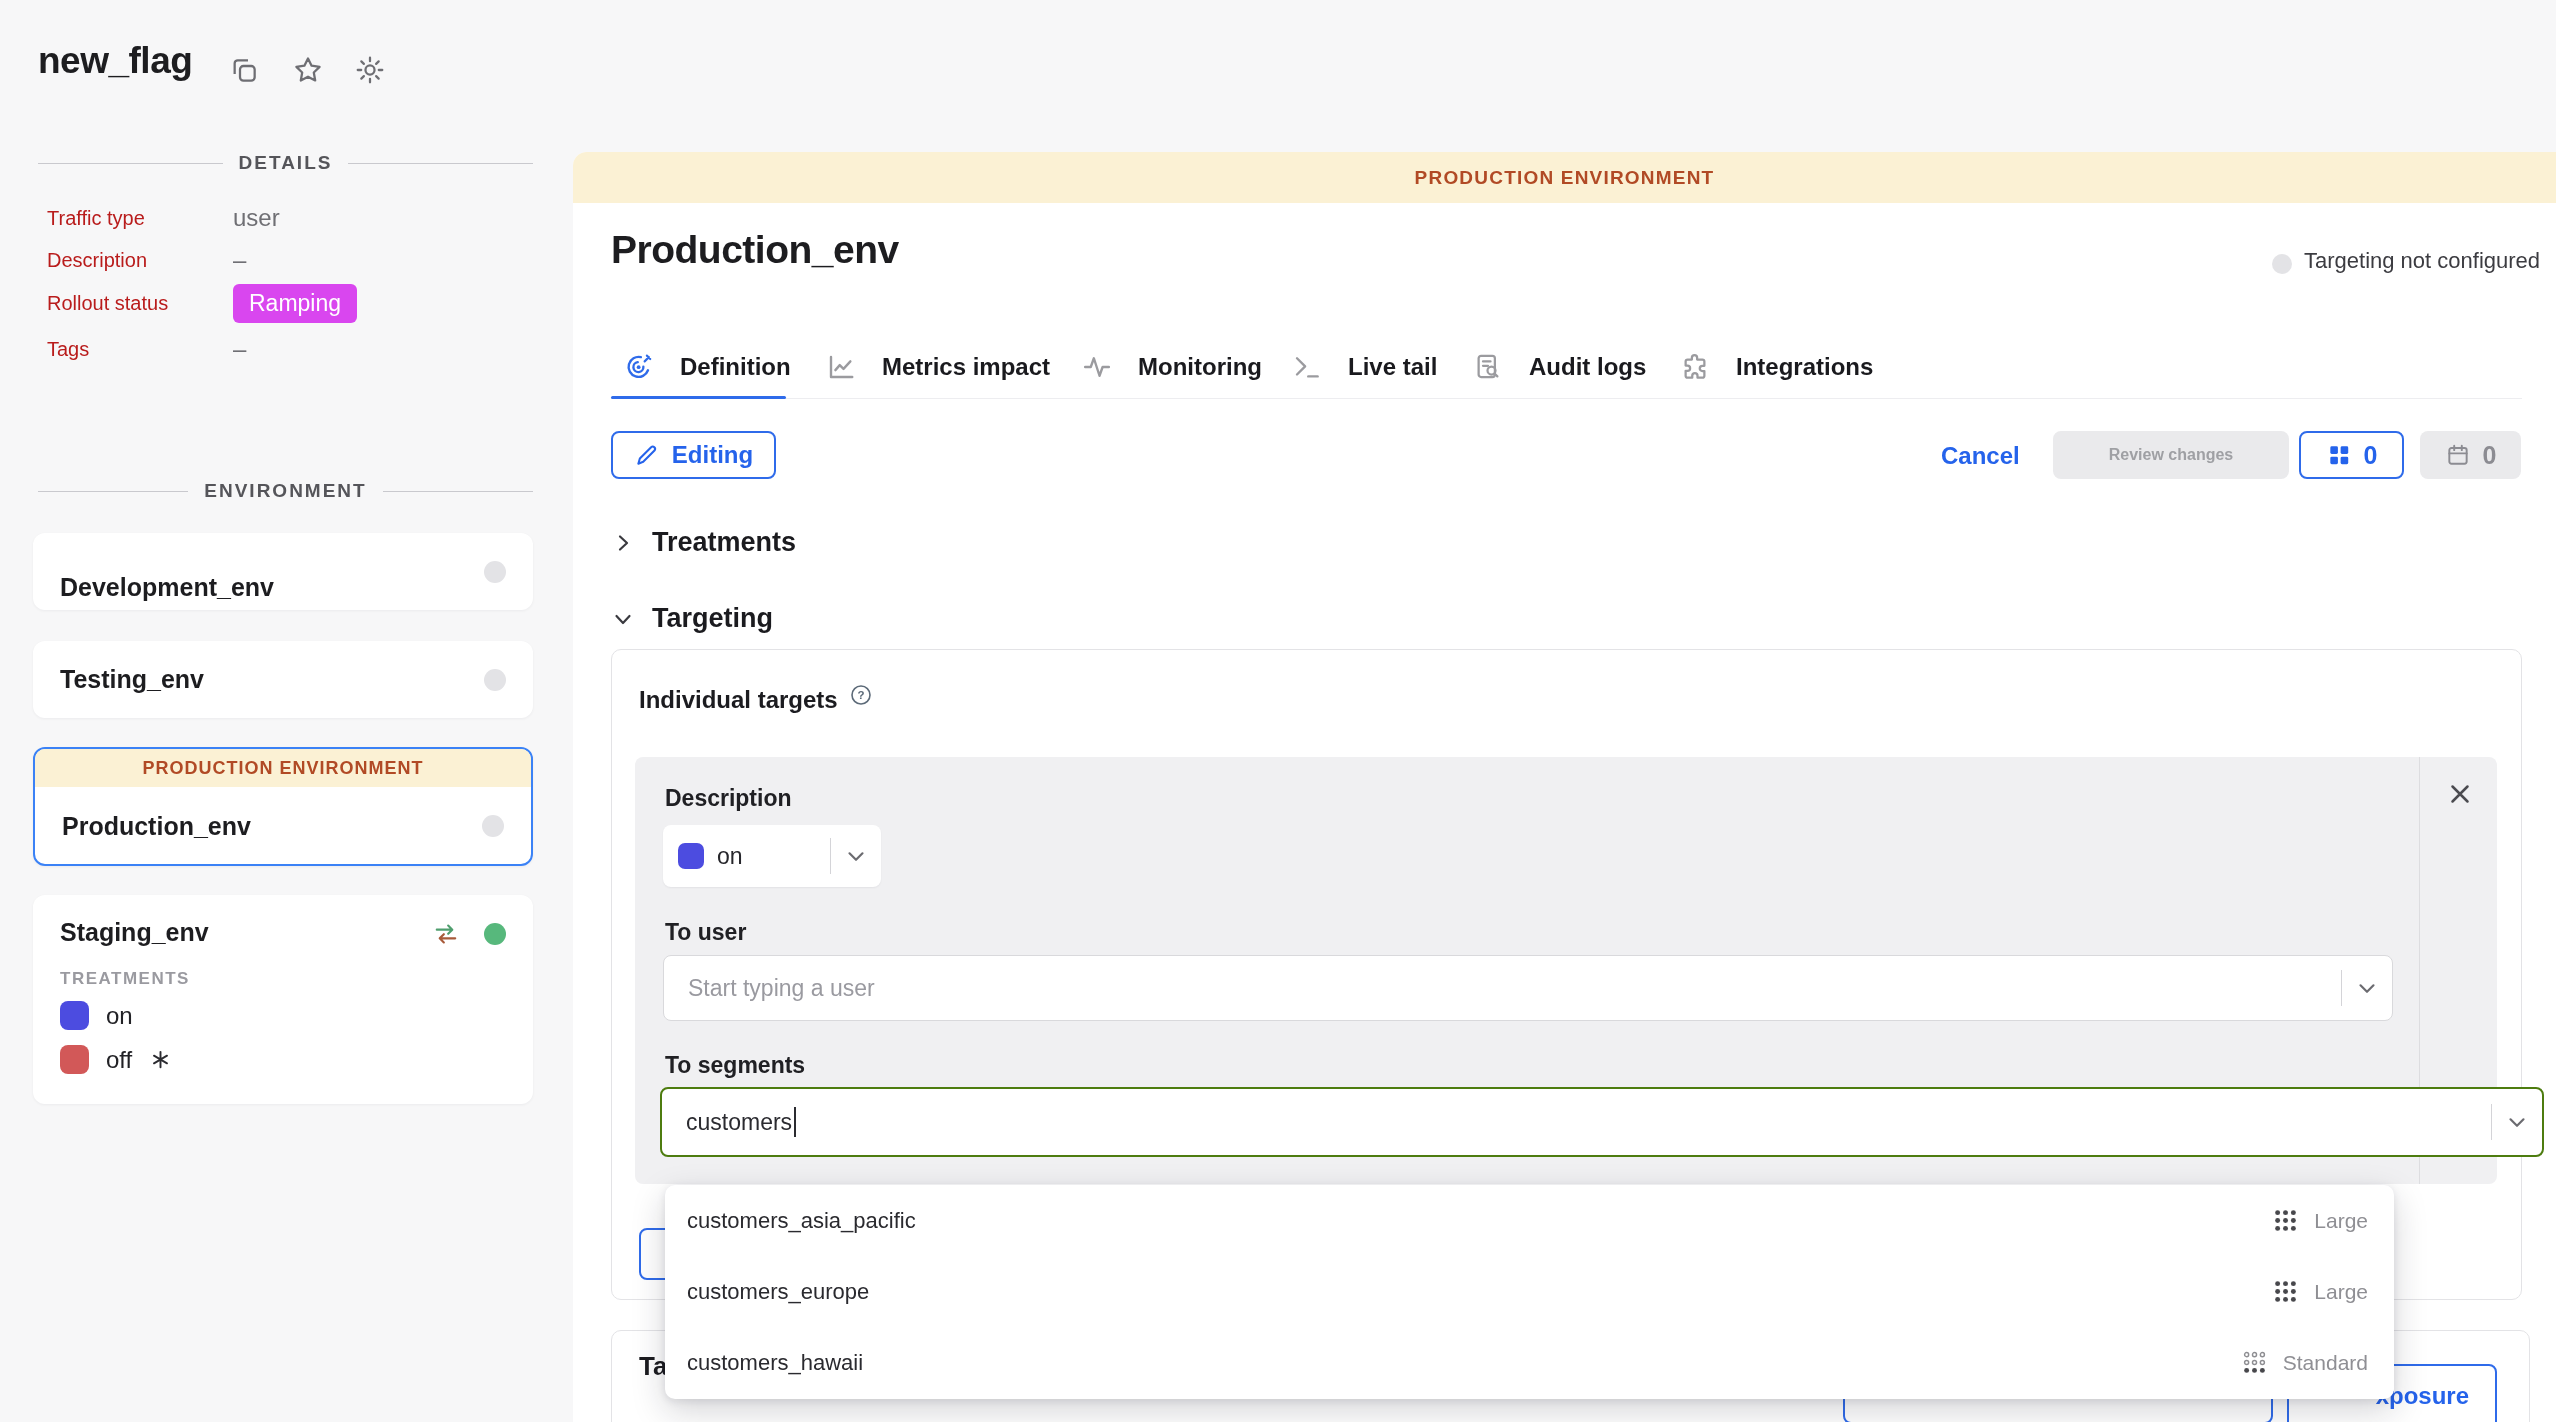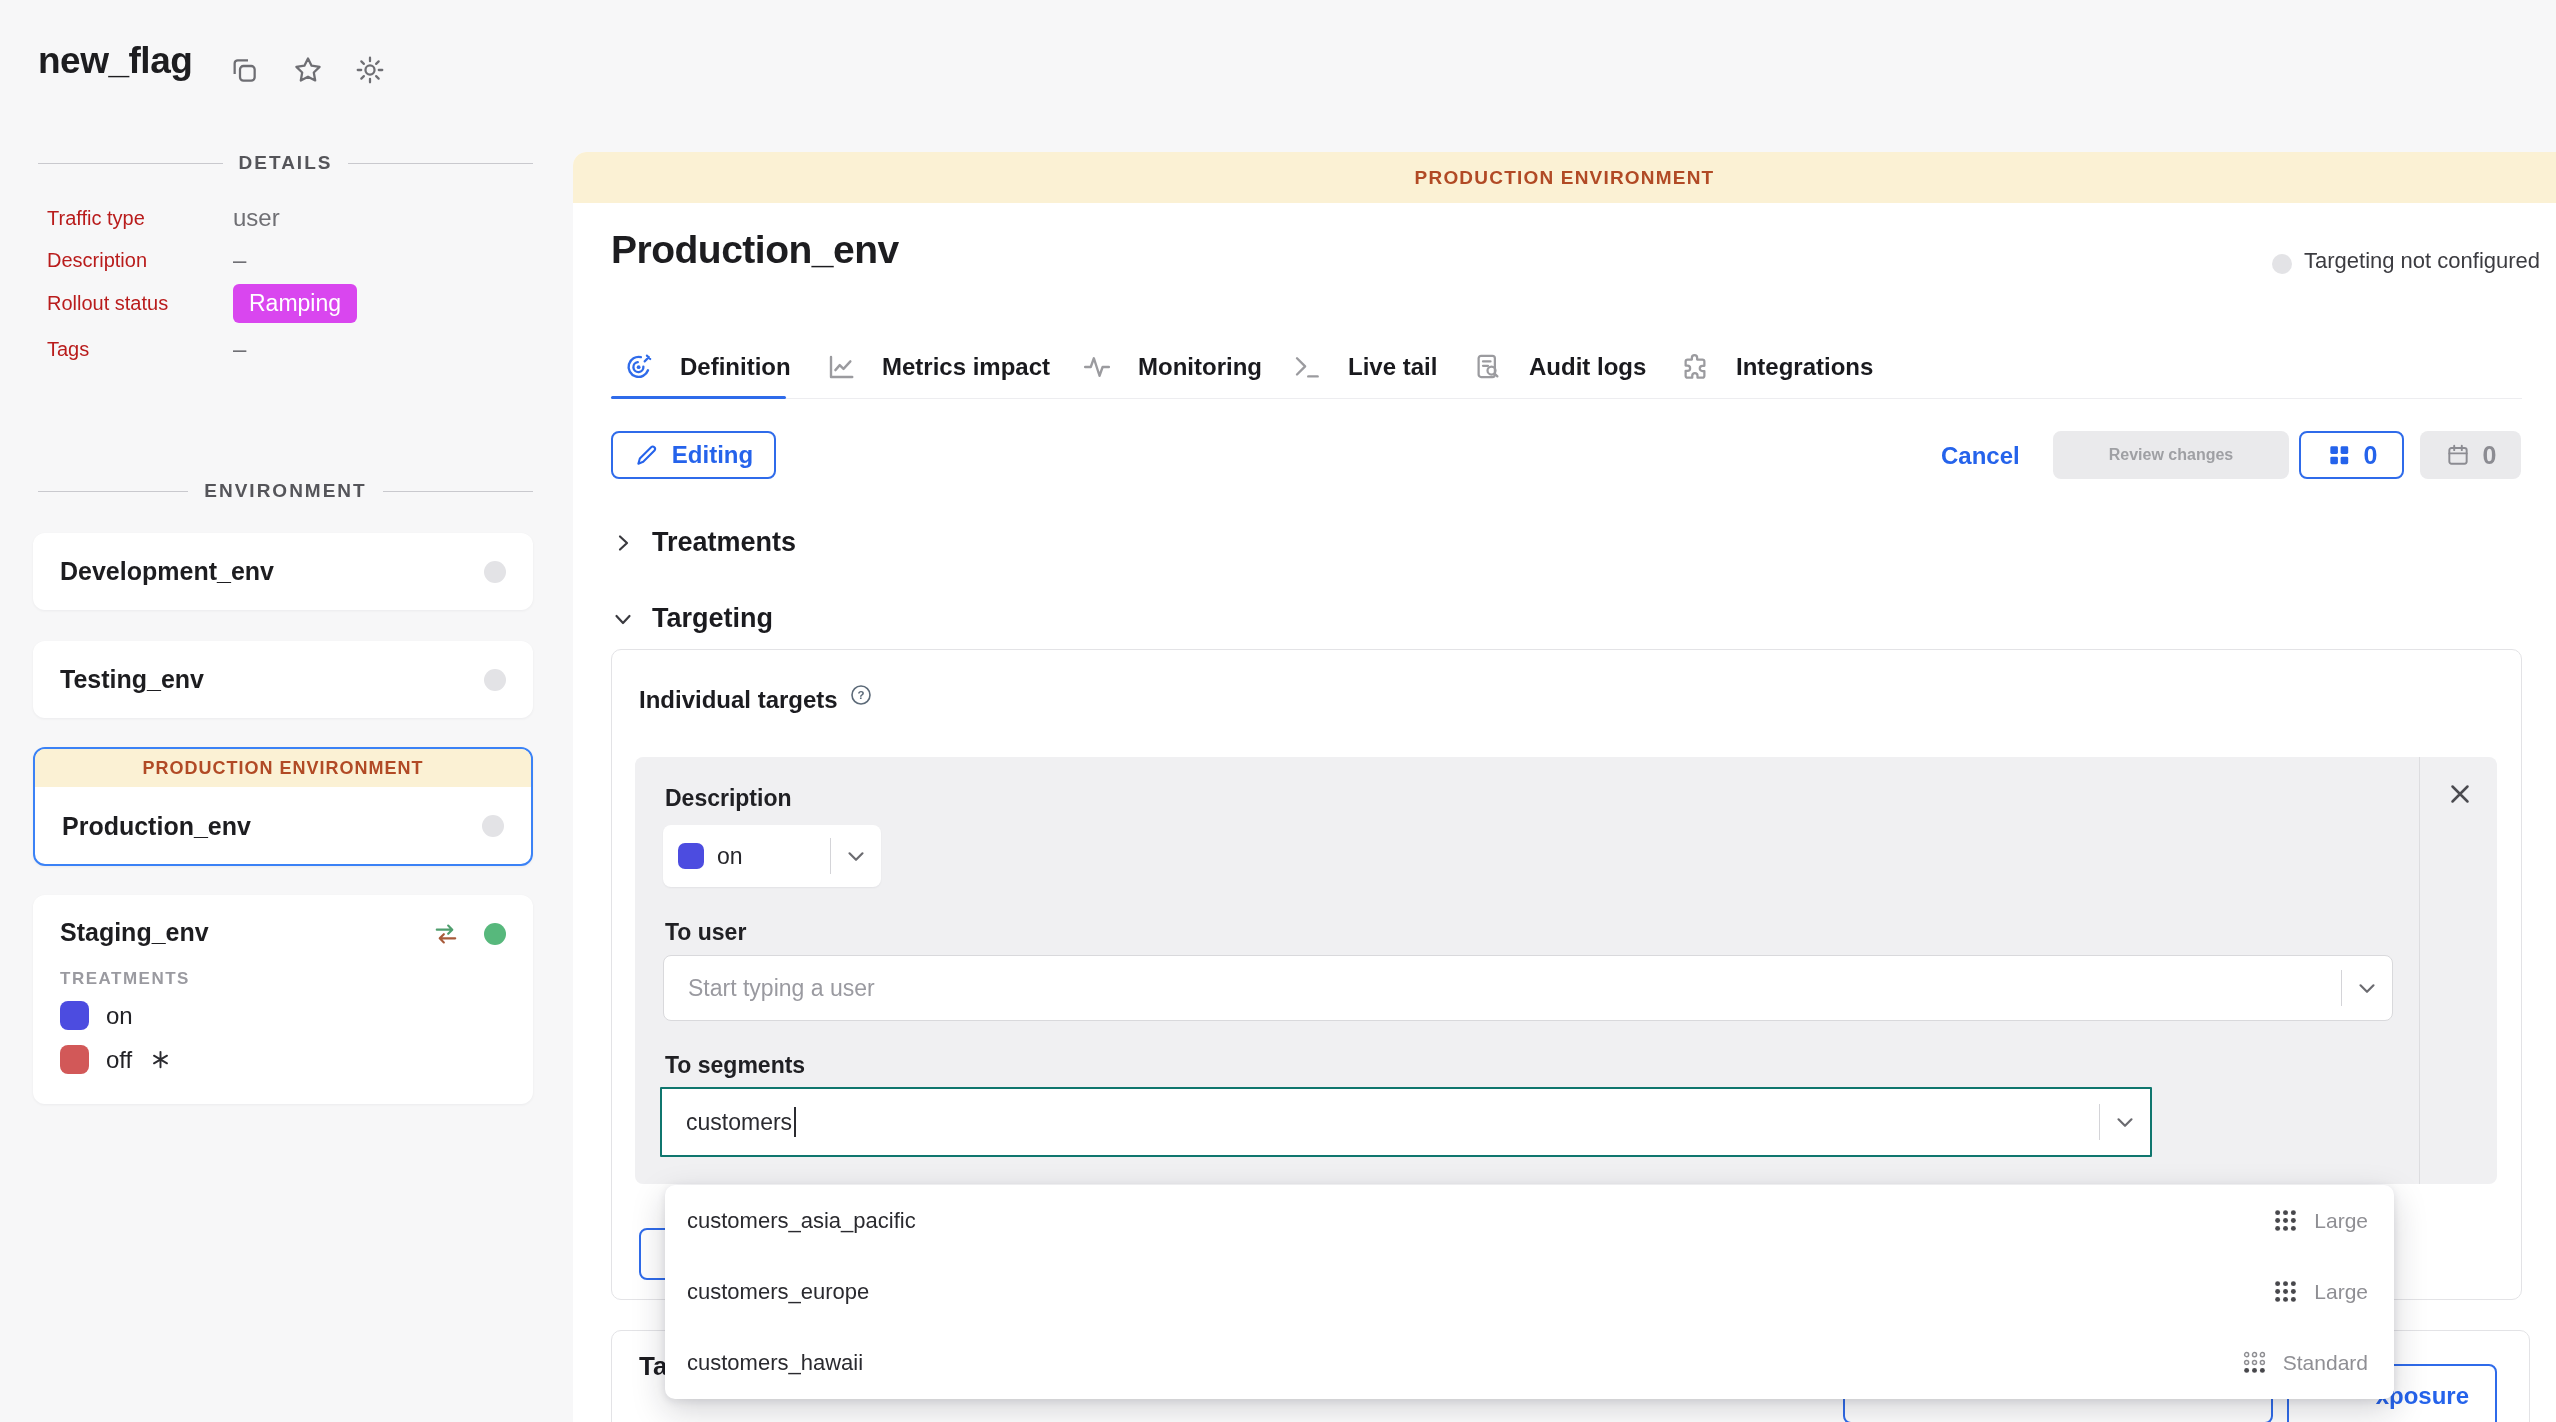--- a/index.html
+++ b/index.html
@@ -79,21 +79,21 @@
   .sq-on { width:26px; height:26px; border-radius:7px; background:#4c4ce0; margin-left:15px; }
   .select-treat .sval { font-size:23px; color:#26262b; margin-left:13px; flex:1; }
   .in-div { width:1px; height:36px; background:#d4d4d8; }
   .chev-dn { width:26px; height:26px; color:#6b6b70; margin:0 12px; }
 
   .input-box { position:absolute; background:#fff; border:1px solid #d9d9dc; border-radius:8px; display:flex; align-items:center; }
   .input-user { left:28px; top:198px; width:1730px; height:66px; }
   .input-user input { flex:1; border:none; outline:none; background:transparent; font-family:inherit;
                       font-size:23px; color:#26262b; padding-left:24px; }
   .input-user input::placeholder { color:#9a9aa0; }
-  .input-seg { left:25px; top:330px; width:1492px; height:70px; border:2px solid #0f766e; border-radius:1px; }
+  .input-seg { left:25px; top:330px; width:1884px; height:70px; border:2px solid #4d7c0f; border-radius:8px; }
   .seg-text { font-size:23px; color:#2b2b30; padding-left:24px; }
   .caret { display:inline-block; width:2px; height:30px; background:#2b2b30; margin-left:2px; vertical-align:middle; }
   .spacer { flex:1; }
 
   .partial-btn { position:absolute; border:2px solid #2f6bea; background:#fff; border-radius:8px; z-index:5; cursor:pointer; }
   .second-card { left:611px; top:1330px; width:1919px; height:160px; background:#fff; border:1px solid #e3e3e6; border-radius:10px; }
   .second-card .htext { position:absolute; left:27px; top:20px; font-size:26px; font-weight:700; color:#1c1c20; }
   .btn-exposure { left:2287px; top:1364px; width:210px; height:72px; position:absolute; border:2px solid #2f6bea; background:#fff;
                   border-radius:8px; z-index:5; cursor:pointer; text-align:right; padding:16px 26px 0 0;
                   font-size:24px; font-weight:700; color:#2563eb; }
@@ -152,21 +152,21 @@
     <span class="dvalue">–</span>
   </div>
 
   <div class="abs section-divider" style="top:480px">
     <span class="line"></span>
     <span class="lbl">ENVIRONMENT</span>
     <span class="line"></span>
   </div>
 
   <div class="abs env-card" style="top:533px; height:77px;">
-    <span class="env-name" style="top:24px">Development_env</span>
+    <span class="env-name" style="top:40px">Development_env</span>
     <span class="env-dot" style="right:27px; top:28px"></span>
   </div>
   <div class="abs env-card" style="top:641px; height:77px;">
     <span class="env-name" style="top:24px">Testing_env</span>
     <span class="env-dot" style="right:27px; top:28px"></span>
   </div>
   <div class="abs env-card selected" style="top:747px; height:119px;">
     <div class="env-banner-s">PRODUCTION ENVIRONMENT</div>
     <span class="env-name" style="top:63px">Production_env</span>
     <span class="env-dot" style="right:27px; top:66px"></span>

